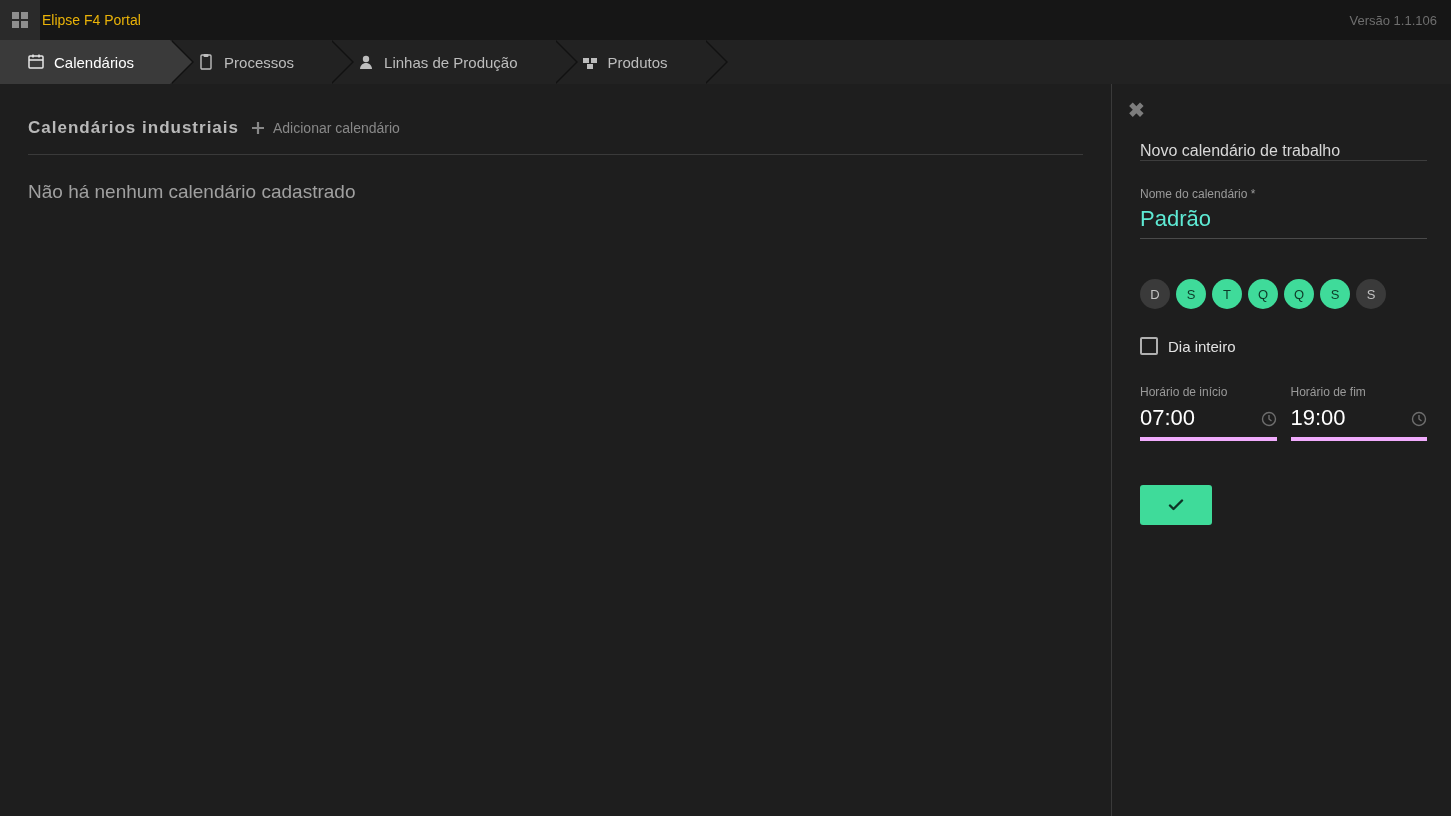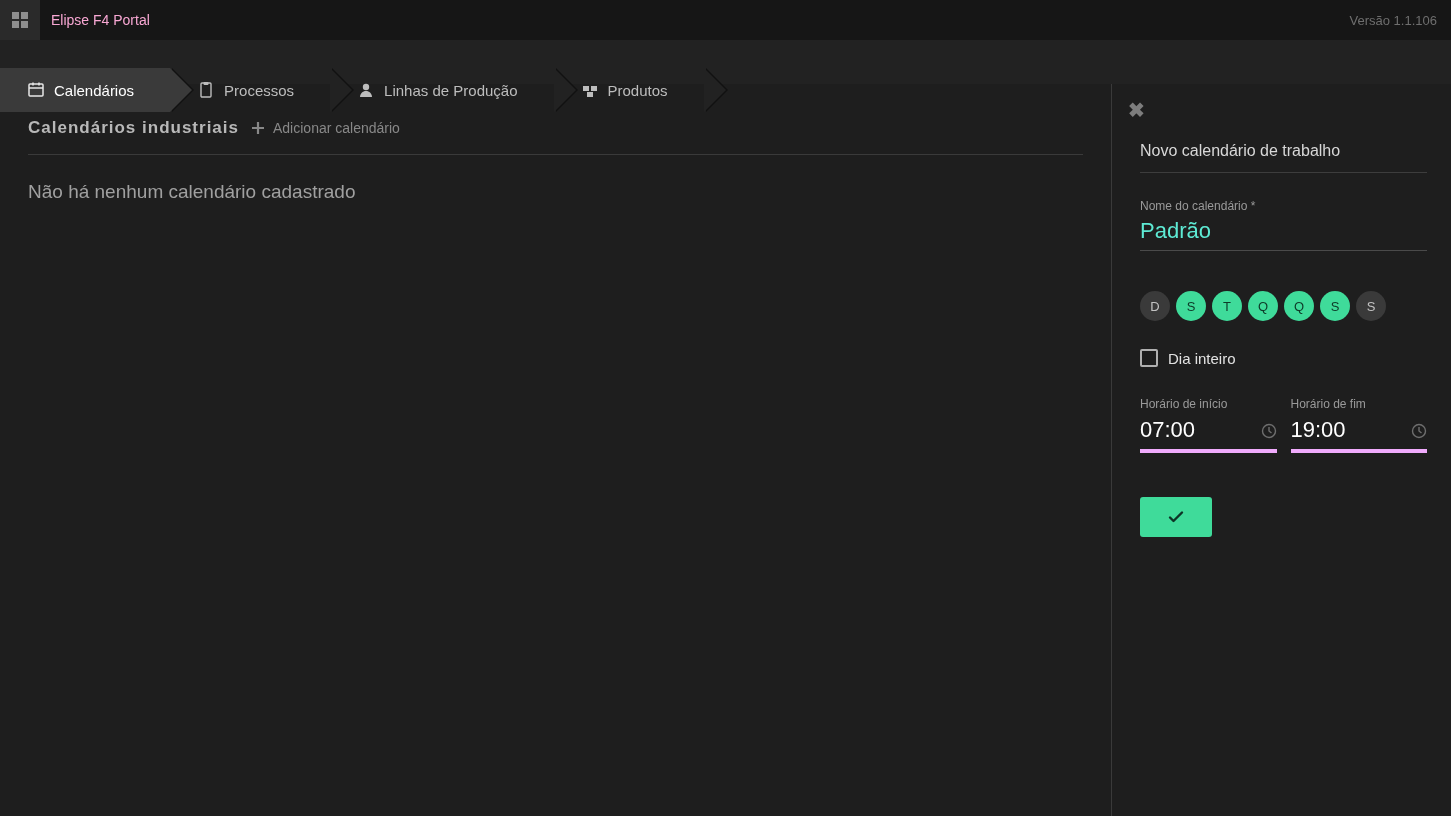--- a/index.html
+++ b/index.html
@@ -33,22 +33,22 @@
   }
   .app-menu{
     width:40px;
     height:40px;
     background:#2a2a2a;
     display:flex;
     align-items:center;
     justify-content:center;
   }
   .app-title{
-    margin-left:11px;
-    color:#f9a8d4;
+    margin-left:2px;
+    color:#eab308;
   }
   .version{
     margin-left:auto;
     margin-right:14px;
     color:var(--text-faint);
     font-size:13px;
   }
   .app-menu svg{display:block;}
 
   
@@ -62,21 +62,20 @@
     position:relative;
     display:flex;
     align-items:center;
     justify-content:center;
     gap:10px;
     padding:0 36px 0 28px;
     color:#bdbdbd;
     font-size:15px;
     height:44px;
     box-sizing:border-box;
-    margin-top:28px;
   }
   .nav-item svg{display:block;}
   .nav-item.active{background:#3a3a3a;color:#ffffff;}
   .nav-item::after{
     content:"";
     position:absolute;
     right:-22px;
     top:0;
     width:0;height:0;
     border-top:22px solid transparent;
@@ -151,21 +150,21 @@
     font-size:20px;
     color:#7d7d7d;
     cursor:pointer;
     font-weight:bold;
   }
   .panel-title{
     margin-top:40px;
     font-size:16px;
     color:#d8d8d8;
     border-bottom:1px solid #3d3d3d;
-    padding-bottom:12px;
+    padding-bottom:0;
   }
   .field{
     margin-top:26px;
   }
   .field-label{
     font-size:12px;
     color:#9a9a9a;
   }
   .text-input{
     display:block;

